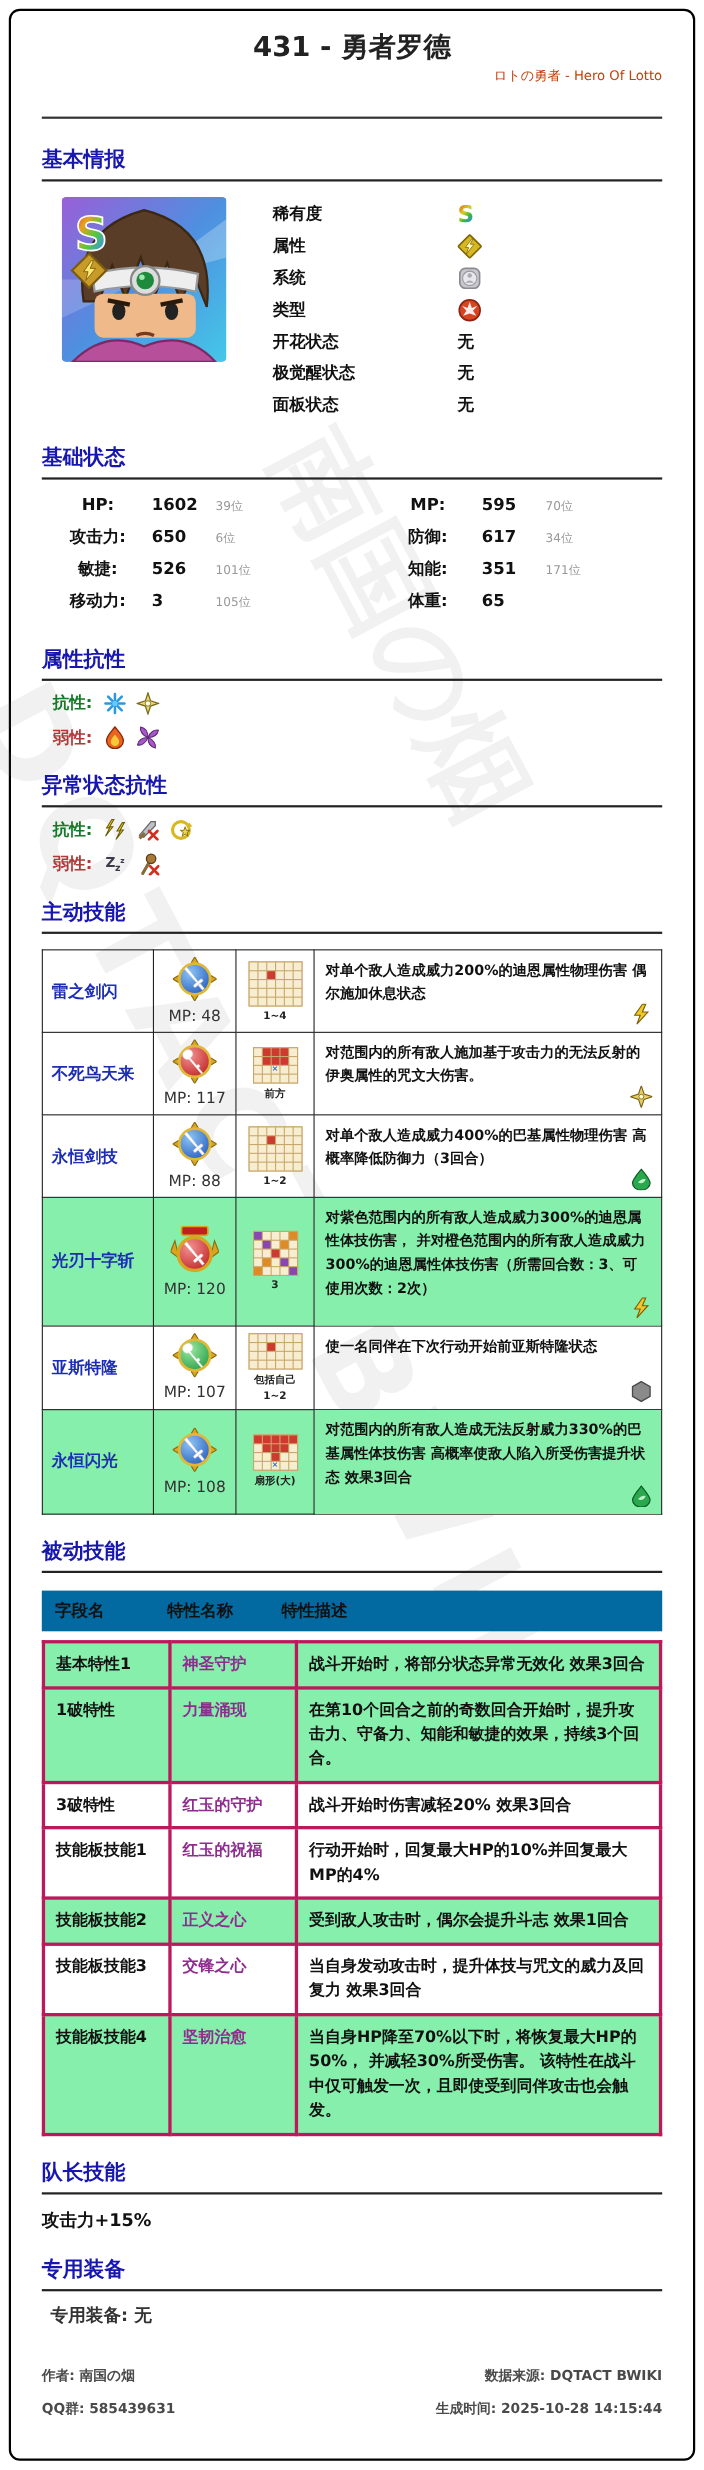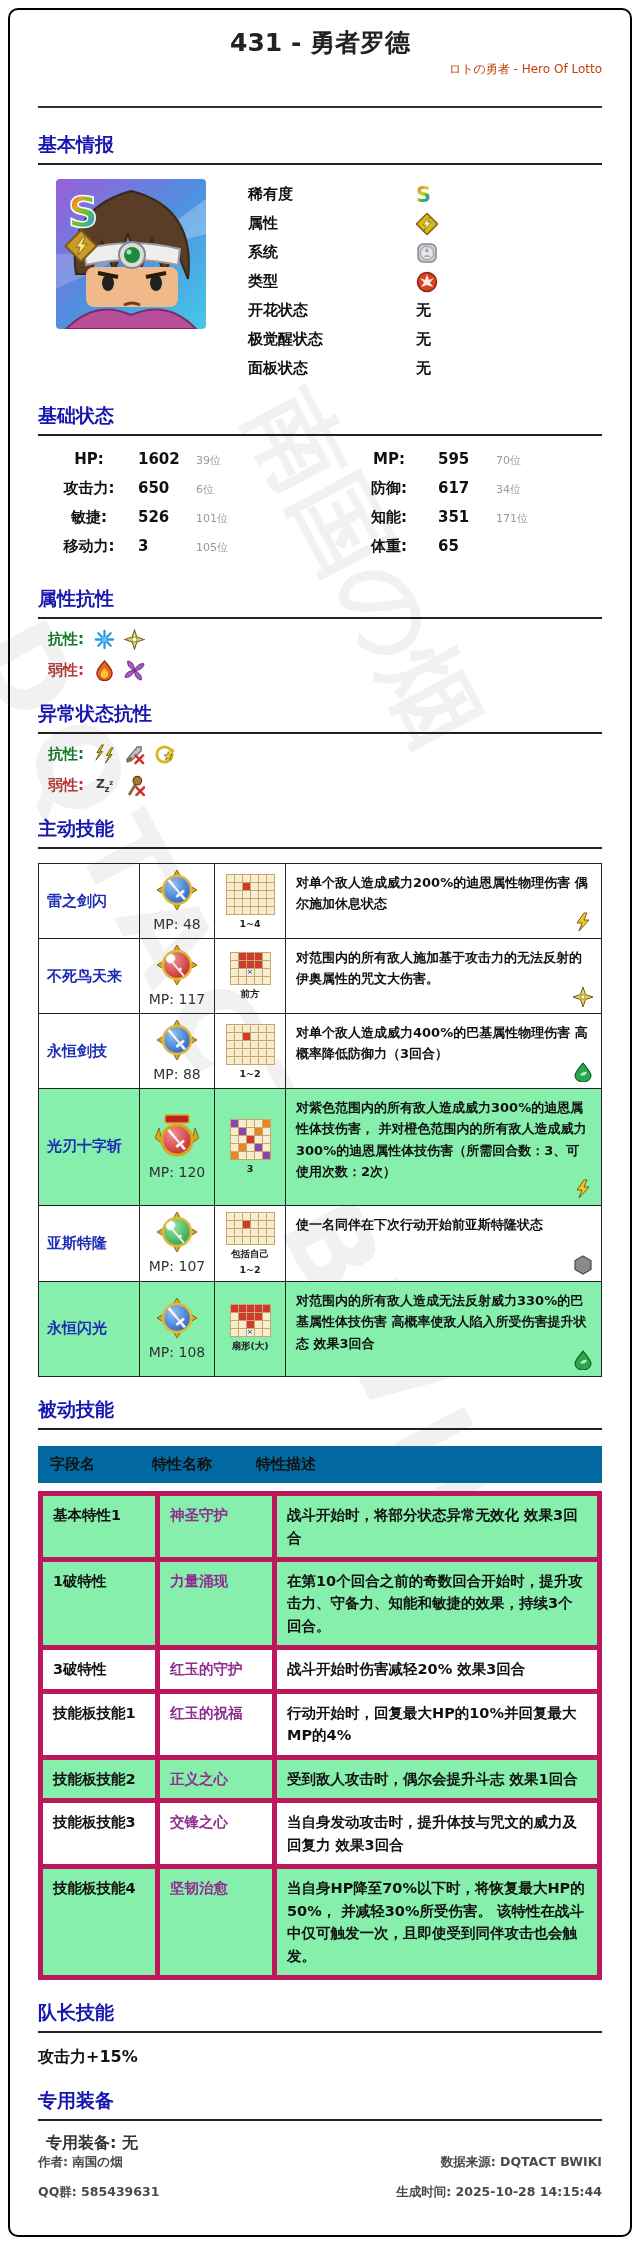--- a/index.html
+++ b/index.html
@@ -54,21 +54,21 @@
   .gc-r{background:#cc3a30;}
   .gc-o{background:#e08a25;}
   .gc-p{background:#8a46b0;}
   .grid-label{display:block;font-size:9.5px;color:#222;margin-top:3px;font-weight:bold;}
   .sk-desc{font-size:13px;line-height:1.65;font-weight:700;position:relative;padding:8px 10px 22px 10px !important;vertical-align:top !important;}
   .desc-icon{position:absolute;right:8px;bottom:6px;width:20px;height:20px;}
   
   .pass-header{display:flex;background:#0369a1;margin-top:16px;padding:9px 12px;font-weight:bold;font-size:15px;}
   .ph1{width:102px;} .ph2{width:104px;}
   table.passive{border-collapse:collapse;margin-top:8px;width:100%;}
-  table.passive td{border:5px solid #be185d;vertical-align:top;padding:8px 10px;font-size:14.5px;line-height:1.55;}
+  table.passive td{border:3px solid #be185d;vertical-align:top;padding:8px 10px;font-size:14.5px;line-height:1.55;}
   .pv-slot{width:92px;font-weight:bold;}
   .pv-name{width:92px;color:#8e2d8e;font-weight:bold;}
   .pv-desc{font-weight:600;}
   .leader-text{margin-top:14px;font-size:16px;font-weight:bold;}
   .equip-text{margin-top:12px;font-size:16px;font-weight:bold;color:#333;padding-left:8px;}
   
   .footer{margin-top:auto;margin-bottom:14px;display:flex;justify-content:space-between;
           font-size:12.5px;color:#4a4a4a;font-weight:bold;}
   .footer .col{display:flex;flex-direction:column;gap:13px;}
   .footer .right{text-align:right;}

